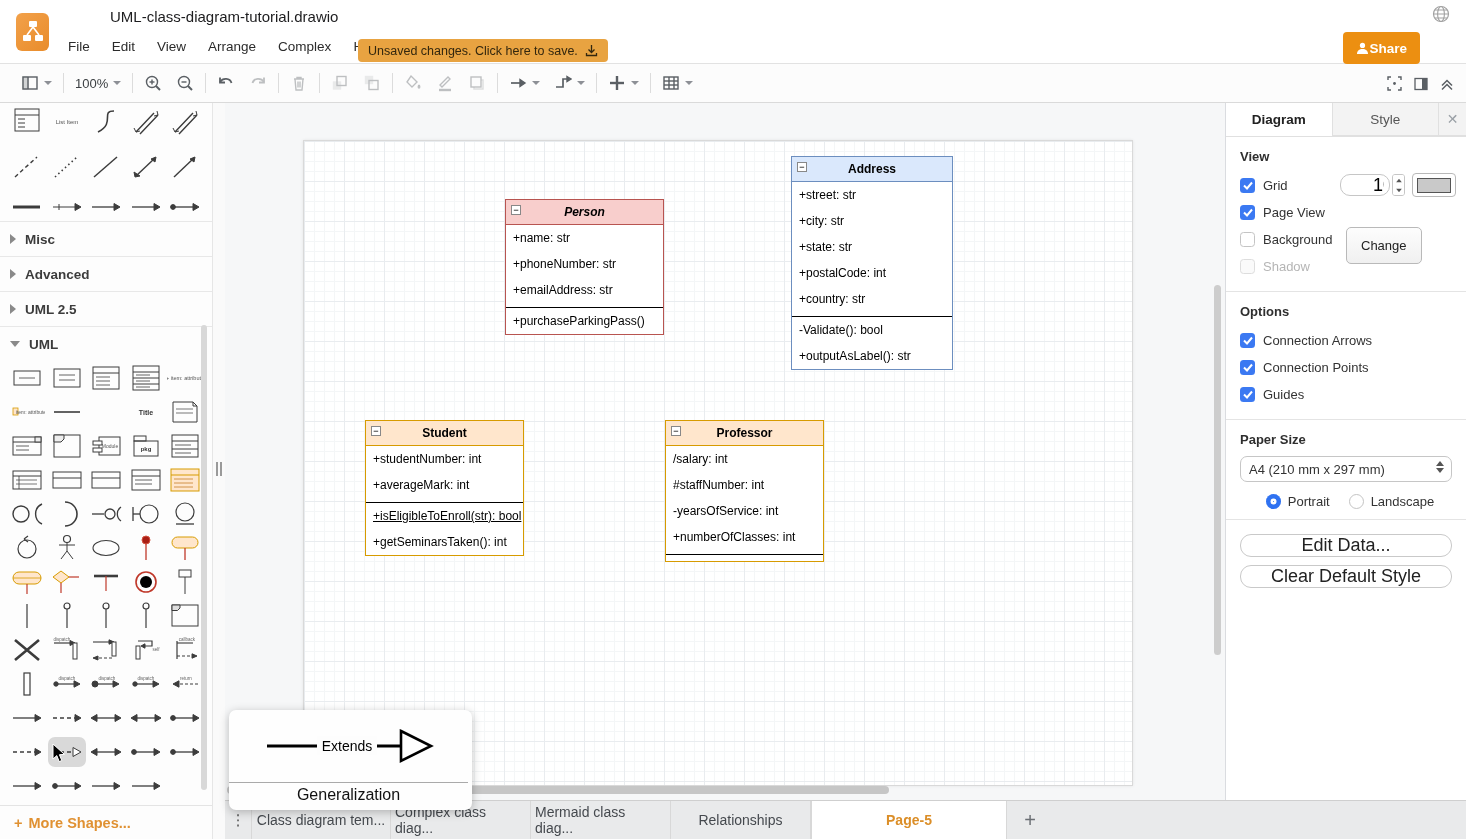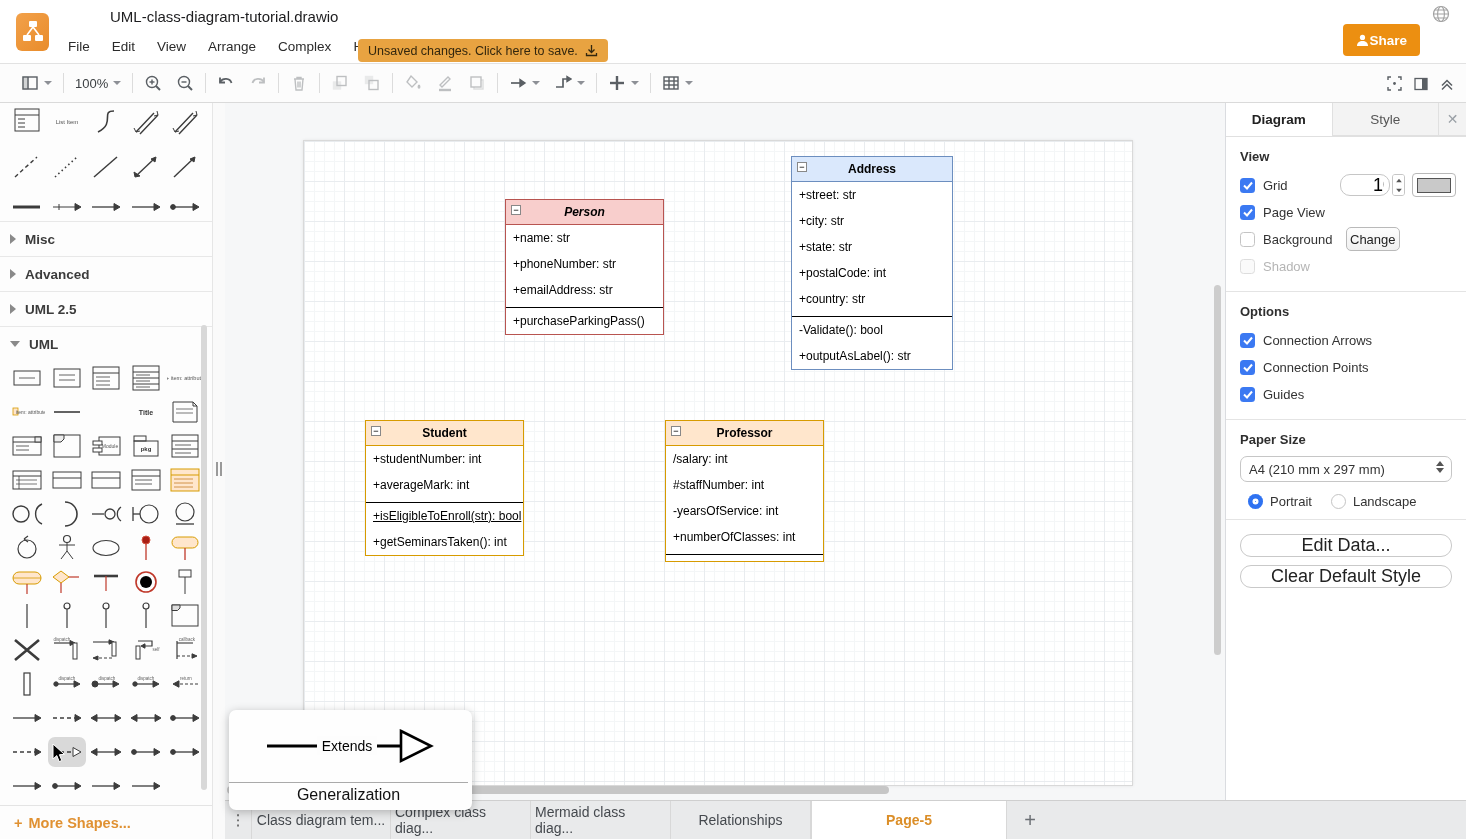--- a/index.html
+++ b/index.html
@@ -10,21 +10,21 @@
   #header { position:absolute; left:0; top:0; width:1466px; height:64px; background:#fff;
     border-bottom:1px solid #e2e2e2; z-index:30; }
   #logo { position:absolute; left:16px; top:13px; width:33px; height:38px; border-radius:6px;
     background:linear-gradient(135deg,#f2a14a,#e98c2b); display:flex; align-items:center; justify-content:center; }
   #doc-title { position:absolute; left:68px; top:8px; font-size:15px; color:#1d1d1f;margin-left:42px; }
   #menubar { position:absolute; left:68px; top:39px; display:flex; gap:22px; font-size:13.5px; color:#2b2b2b; }
   .menu-item { cursor:default; }
   #unsaved-pill { position:absolute; left:358px; top:39px; height:23px; background:#E8A341;
     border-radius:4px; display:flex; align-items:center; gap:7px; padding:0 10px; font-size:12.5px; color:#33270e; }
   #globe { position:absolute; right:16px; top:5px; width:18px; height:18px; opacity:.55; }
-  #share-btn { position:absolute; right:46px; top:24px; height:32px; background:#EC8F11; border-radius:4px;
+  #share-btn { position:absolute; right:46px; top:32px; height:32px; background:#EC8F11; border-radius:4px;
     display:flex; align-items:center; padding:0 13px; color:#fff; font-weight:bold; font-size:13.5px; }
 
   
   #toolbar { position:absolute; left:0; top:64px; width:1466px; height:39px; background:#fcfcfc;
     border-bottom:1px solid #dadada; display:flex; align-items:center; padding-left:14px; z-index:25; }
   .tb-item { display:flex; align-items:center; gap:3px; padding:0 7px; height:30px; color:#5a5f64; }
   .tb-item.dis { opacity:.38; }
   .tb-sep { width:1px; height:20px; background:#dcdcdc; margin:0 4px; }
   .tb-caret { width:0; height:0; border-left:4px solid transparent; border-right:4px solid transparent;
     border-top:4px solid #8d9096; margin-left:2px; }
@@ -103,28 +103,28 @@
   .cbx svg { display:block; }
   .fp-label.dim { color:#b5b5b5; }
   #grid-size { position:absolute; left:100px; top:1px; width:50px; height:22px; border:1px solid #c6c6c6;
     border-radius:10px; text-align:right; padding-right:5px; font-size:18px; font-family:"Liberation Sans",sans-serif;padding-left:32px; }
   #grid-stepper { position:absolute; left:152px; top:1px; width:13px; height:22px; display:flex; flex-direction:column;
     border:1px solid #c6c6c6; border-radius:3px; overflow:hidden; }
   .step-btn { flex:1; display:flex; align-items:center; justify-content:center; background:#fff; }
   #grid-color { position:absolute; left:172px; top:0px; width:44px; height:24px; border:1px solid #b9b9b9;
     border-radius:4px; background:#fff; display:flex; align-items:center; justify-content:center; }
   #grid-color .swatch { width:34px; height:15px; background:#c9c9c9; border:1px solid #555; }
-  #bg-change { position:absolute; left:106px; top:0; height:24px; padding:0 3px; border:1px solid #b9b9b9;
+  #bg-change { position:absolute; left:106px; top:0; height:37px; padding:0 14px; border:1px solid #b9b9b9;
     border-radius:5px; background:linear-gradient(#fdfdfd,#f0f0f0); font-size:13px; color:#222; display:flex; align-items:center; }
   #paper-select { width:100%; height:26px; border:1px solid #c6c6c6; border-radius:7px; background:#fff;
     display:flex; align-items:center; padding:0 8px; margin-bottom:12px; position:relative; }
   #paper-arrows { position:absolute; right:7px; top:4px; display:flex; flex-direction:column; gap:2px; }
   .tri-up { width:0; height:0; border-left:4px solid transparent; border-right:4px solid transparent; border-bottom:5px solid #555; }
   .tri-dn { width:0; height:0; border-left:4px solid transparent; border-right:4px solid transparent; border-top:5px solid #555; }
-  .radio-row { display:flex; align-items:center; gap:19px; padding-left:8px; }
+  .radio-row { display:flex; align-items:center; gap:19px; padding-left:8px;justify-content:center; }
   .radio { display:flex; align-items:center; gap:7px; }
   .rdot { width:15px; height:15px; border-radius:50%; }
   .rdot.sel { background:#2f72f1; box-shadow:inset 0 0 0 4.5px #2f72f1, inset 0 0 0 7px #fff; border:0; }
   .rdot.un { border:1px solid #c4c4c4; background:#fff; }
   .fp-btn { width:100%; height:23px; border:1px solid #c9c9c9; border-radius:11px; background:#fff;
     display:flex; align-items:center; justify-content:center; font-size:18px; color:#222; margin-bottom:8px; }
   .fp-buttons { padding:14px 14px; }
 
   #cursor { position:absolute; left:52px; top:743px; z-index:99; }
 </style>

